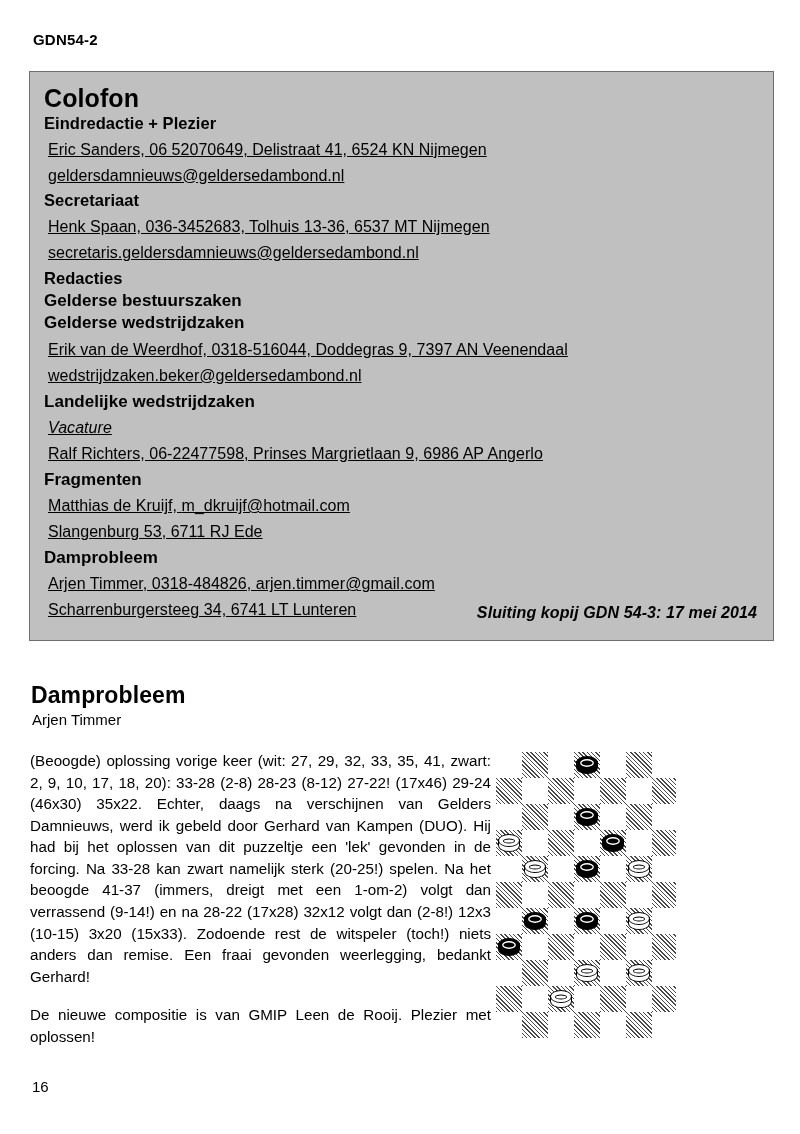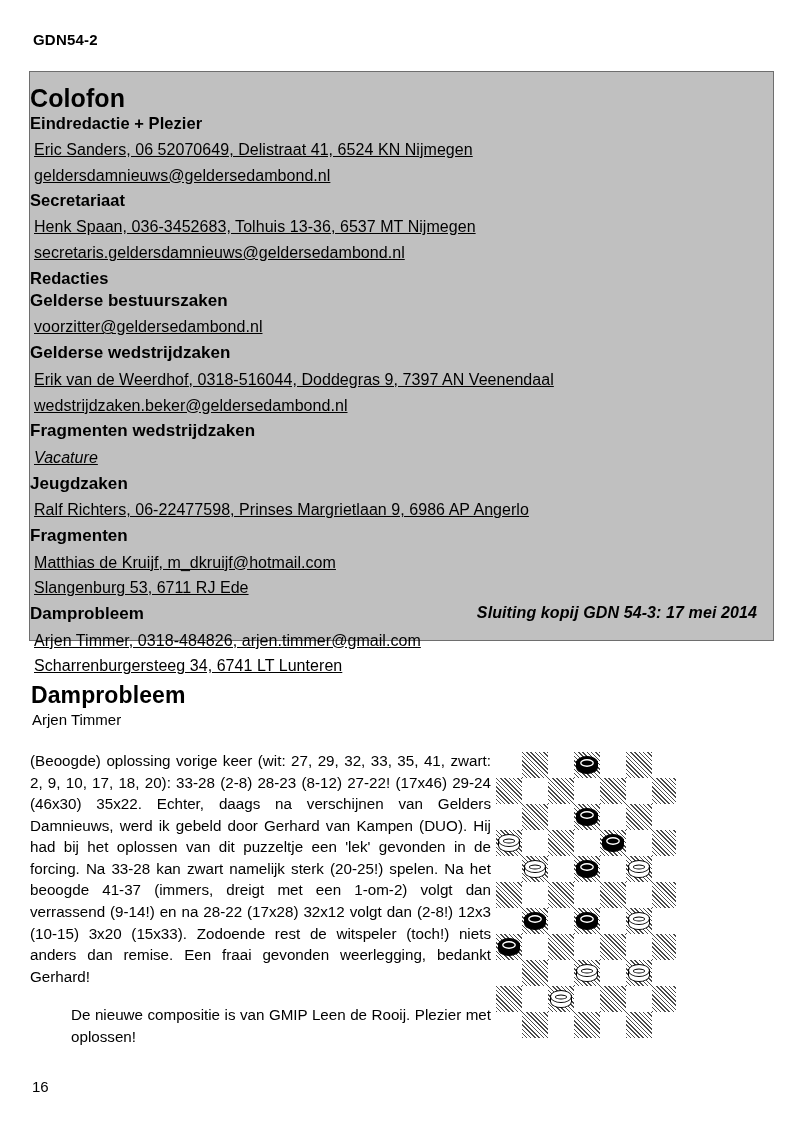--- a/index.html
+++ b/index.html
@@ -31,21 +31,21 @@
     position: absolute;
     left: 29px;
     top: 71px;
     width: 745px;
     height: 570px;
     background: #c0c0c0;
     border: 1px solid #6e6e6e;
     box-sizing: border-box;
   }
   .colofon-inner {
-    padding: 12px 18px 0 0;
+    padding: 12px 18px 0 14px;
   }
   .colofon-title {
     font-size: 25px;
     font-weight: bold;
     line-height: 1.12;
     margin: 0 0 1px 0;
     letter-spacing: 0.1px;
   }
   .col-heading {
     font-size: 16.5px;
@@ -98,21 +98,21 @@
     left: 30px;
     top: 750px;
     width: 461px;
     font-size: 15.2px;
     line-height: 1.42;
     text-align: justify;
   }
   .article-col p {
     margin: 0 0 17px 0;
   }
-  .article-col p:last-child { margin-bottom: 0; margin-left: 41px; }
+  .article-col p:last-child { margin-bottom: 0; }
 
   
   .page-number {
     position: absolute;
     left: 32px;
     top: 1078px;
     font-size: 15px;
   }
 
   
@@ -226,27 +226,25 @@
     <div class="colofon-title">Colofon</div>
     <div id="colofon-entries">
         <div class="col-heading">Eindredactie + Plezier</div>
         <div class="col-line">Eric Sanders, 06 52070649, Delistraat 41, 6524 KN Nijmegen</div>
         <div class="col-line">geldersdamnieuws@geldersedambond.nl</div>
         <div class="col-heading">Secretariaat</div>
         <div class="col-line">Henk Spaan, 036-3452683, Tolhuis 13-36, 6537 MT Nijmegen</div>
         <div class="col-line">secretaris.geldersdamnieuws@geldersedambond.nl</div>
         <div class="col-heading">Redacties</div>
         <div class="col-heading sub">Gelderse bestuurszaken</div>
-        <div class="col-line">voorzitter@geldersedambond.nl</div>
         <div class="col-heading sub">Gelderse wedstrijdzaken</div>
         <div class="col-line">Erik van de Weerdhof, 0318-516044, Doddegras 9, 7397 AN Veenendaal</div>
         <div class="col-line">wedstrijdzaken.beker@geldersedambond.nl</div>
-        <div class="col-heading sub">Fragmenten wedstrijdzaken</div>
+        <div class="col-heading sub">Landelijke wedstrijdzaken</div>
         <div class="col-line italic">Vacature</div>
-        <div class="col-heading sub">Jeugdzaken</div>
         <div class="col-line">Ralf Richters, 06-22477598, Prinses Margrietlaan 9, 6986 AP Angerlo</div>
         <div class="col-heading sub">Fragmenten</div>
         <div class="col-line">Matthias de Kruijf, m_dkruijf@hotmail.com</div>
         <div class="col-line">Slangenburg 53, 6711 RJ Ede</div>
         <div class="col-heading sub">Damprobleem</div>
         <div class="col-line">Arjen Timmer, 0318-484826, arjen.timmer@gmail.com</div>
         <div class="col-line">Scharrenburgersteeg 34, 6741 LT Lunteren</div>
       </div>
   </div>
   <div class="colofon-deadline">Sluiting kopij GDN 54-3: 17 mei 2014</div>

